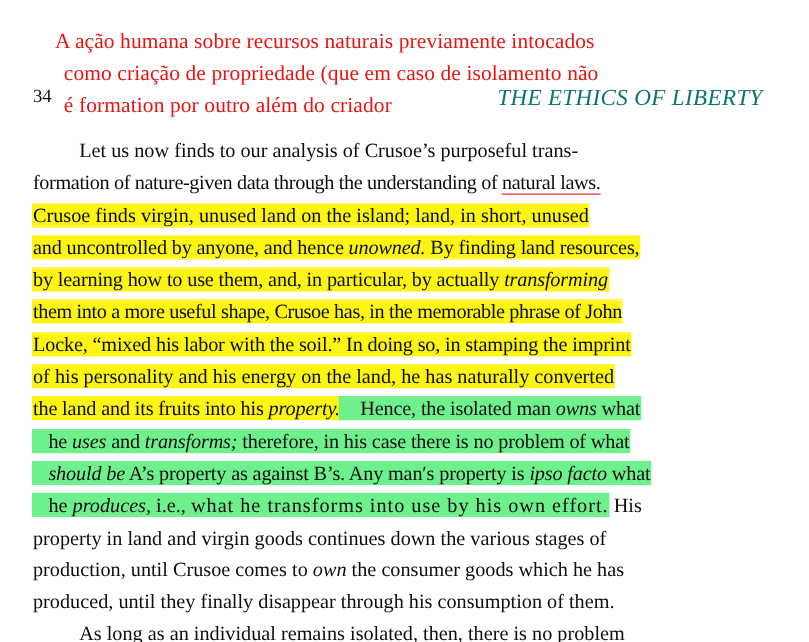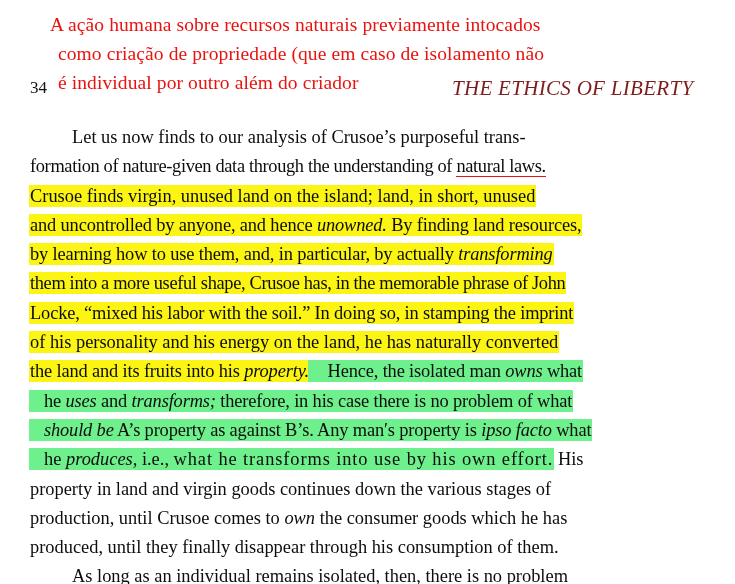--- a/index.html
+++ b/index.html
@@ -20,21 +20,21 @@
     left: 0;
     top: 0;
     width: 735px;
     height: 584px;
   }
 
   
   .annotation {
     position: absolute;
     left: 50px;
-    top: 10px;
+    top: 24px;
     width: 640px;
     color: #e8130f;
     font-family: "Liberation Serif", serif;
     font-size: 19.5px;
     line-height: 29px;
     letter-spacing: 0.1px;
   }
   .annotation div {
     white-space: nowrap;
   }
@@ -50,21 +50,21 @@
     font-size: 17px;
     color: #111;
     font-family: "Liberation Serif", serif;
   }
   .running-head {
     position: absolute;
     left: 452px;
     top: 76px;
     font-size: 21px;
     font-style: italic;
-    color: #7f1d1d;
+    color: #0f766e;
     letter-spacing: 0.3px;
     white-space: nowrap;
   }
 
   
   .body-text {
     position: absolute;
     left: 30px;
     top: 123px;
     width: 672px;
@@ -99,21 +99,21 @@
   .wide { letter-spacing: 0.9px; }
 </style>
 </head>
 <body>
 
 <div class="page">
 
   <div class="annotation">
     <div class="ann-l1">A ação humana sobre recursos naturais previamente intocados</div>
     <div class="ann-l2">como criação de propriedade (que em caso de isolamento não</div>
-    <div class="ann-l3">é individual por outro além do criador</div>
+    <div class="ann-l3">é formation por outro além do criador</div>
   </div>
 
   <div class="folio">34</div>
 
   <div class="running-head">THE ETHICS OF LIBERTY</div>
 
   <div class="body-text">
 
     <div class="line indent">
       Let us now finds to our analysis of Crusoe’s purposeful trans-

